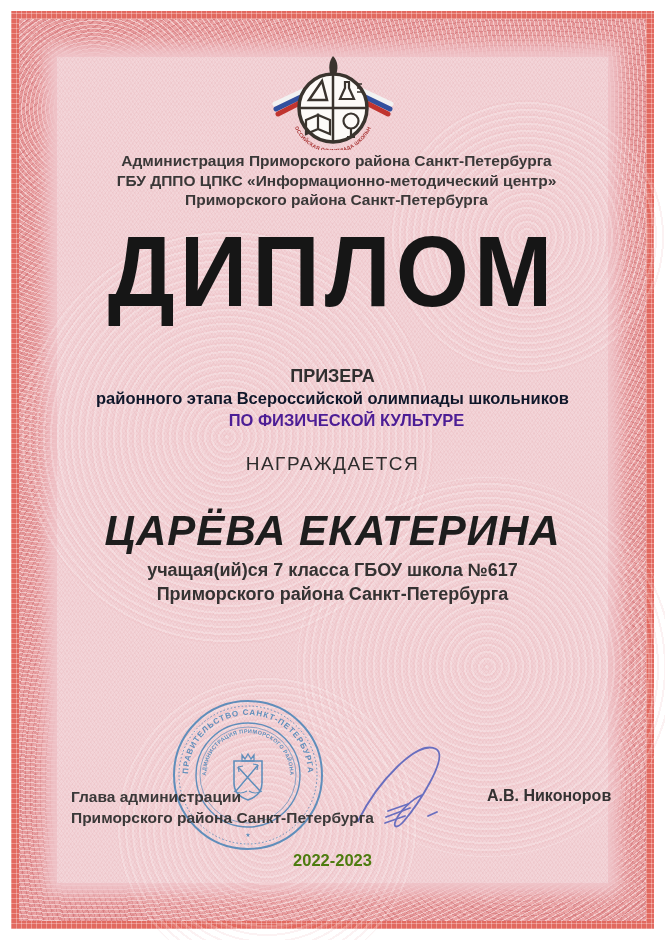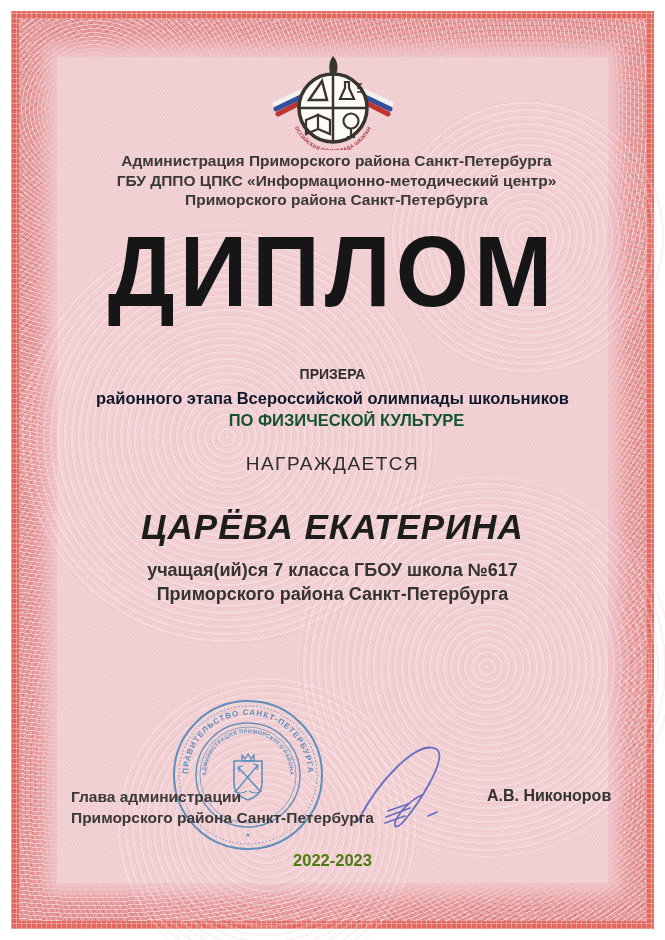--- a/index.html
+++ b/index.html
@@ -28,25 +28,25 @@
   .r1 { left:-40px;  top:170px; width:420px; height:420px; }
   .r2 { left:240px; top:420px; width:380px; height:380px; }
   .r3 { left:60px;  top:620px; width:300px; height:300px; }
   .r4 { left:330px; top:40px;  width:280px; height:280px; }
 
   
   .center { position:absolute; left:0; right:0; text-align:center; color:#2b2a2a; }
   .org-header { top:151px; font-size:15.5px; font-weight:700; line-height:19.5px; color:#3a3838;margin-left:8px; }
   .title { top:218px; font-size:94px; font-weight:700; letter-spacing:5px; color:#161616;
            transform:scaleY(1.06); }
-  .degree { top:366px; font-size:14px; font-weight:700; color:#302f2f; }
+  .degree { top:366px; font-size:18px; font-weight:700; color:#302f2f; }
   .event1 { top:389px; font-size:16.5px; font-weight:600; color:#0f172a; }
-  .event2 { top:411px; font-size:16.5px; font-weight:600; color:#14532d;padding-left:28px; }
+  .event2 { top:411px; font-size:16.5px; font-weight:600; color:#4c1d95;padding-left:28px; }
   .awarded { top:453px; font-size:19px; font-weight:500; letter-spacing:1.5px; color:#2d2c2c; }
-  .recipient { top:507px; font-size:35px; font-weight:700; font-style:italic; letter-spacing:1px; color:#1d1d1d; }
+  .recipient { top:507px; font-size:42px; font-weight:700; font-style:italic; letter-spacing:1px; color:#1d1d1d; }
   .detail1 { top:560px; font-size:18px; font-weight:700; color:#343232; }
   .detail2 { top:584px; font-size:18px; font-weight:600; color:#343232; }
   .year { top:851px; font-size:16.5px; font-weight:600; color:#4d7c0f; }
 
   .sig-block { position:absolute; left:71px; top:786px; font-size:15.5px; font-weight:700;
                line-height:21px; color:#3a3838; text-align:left; }
   .signer { position:absolute; left:487px; top:787px; font-size:16px; font-weight:600; color:#343232; }
 
   .emblem-wrap { position:absolute; left:50%; top:50px; transform:translateX(-50%); }
   .stamp-wrap { position:absolute; left:168px; top:695px; opacity:.82; }

